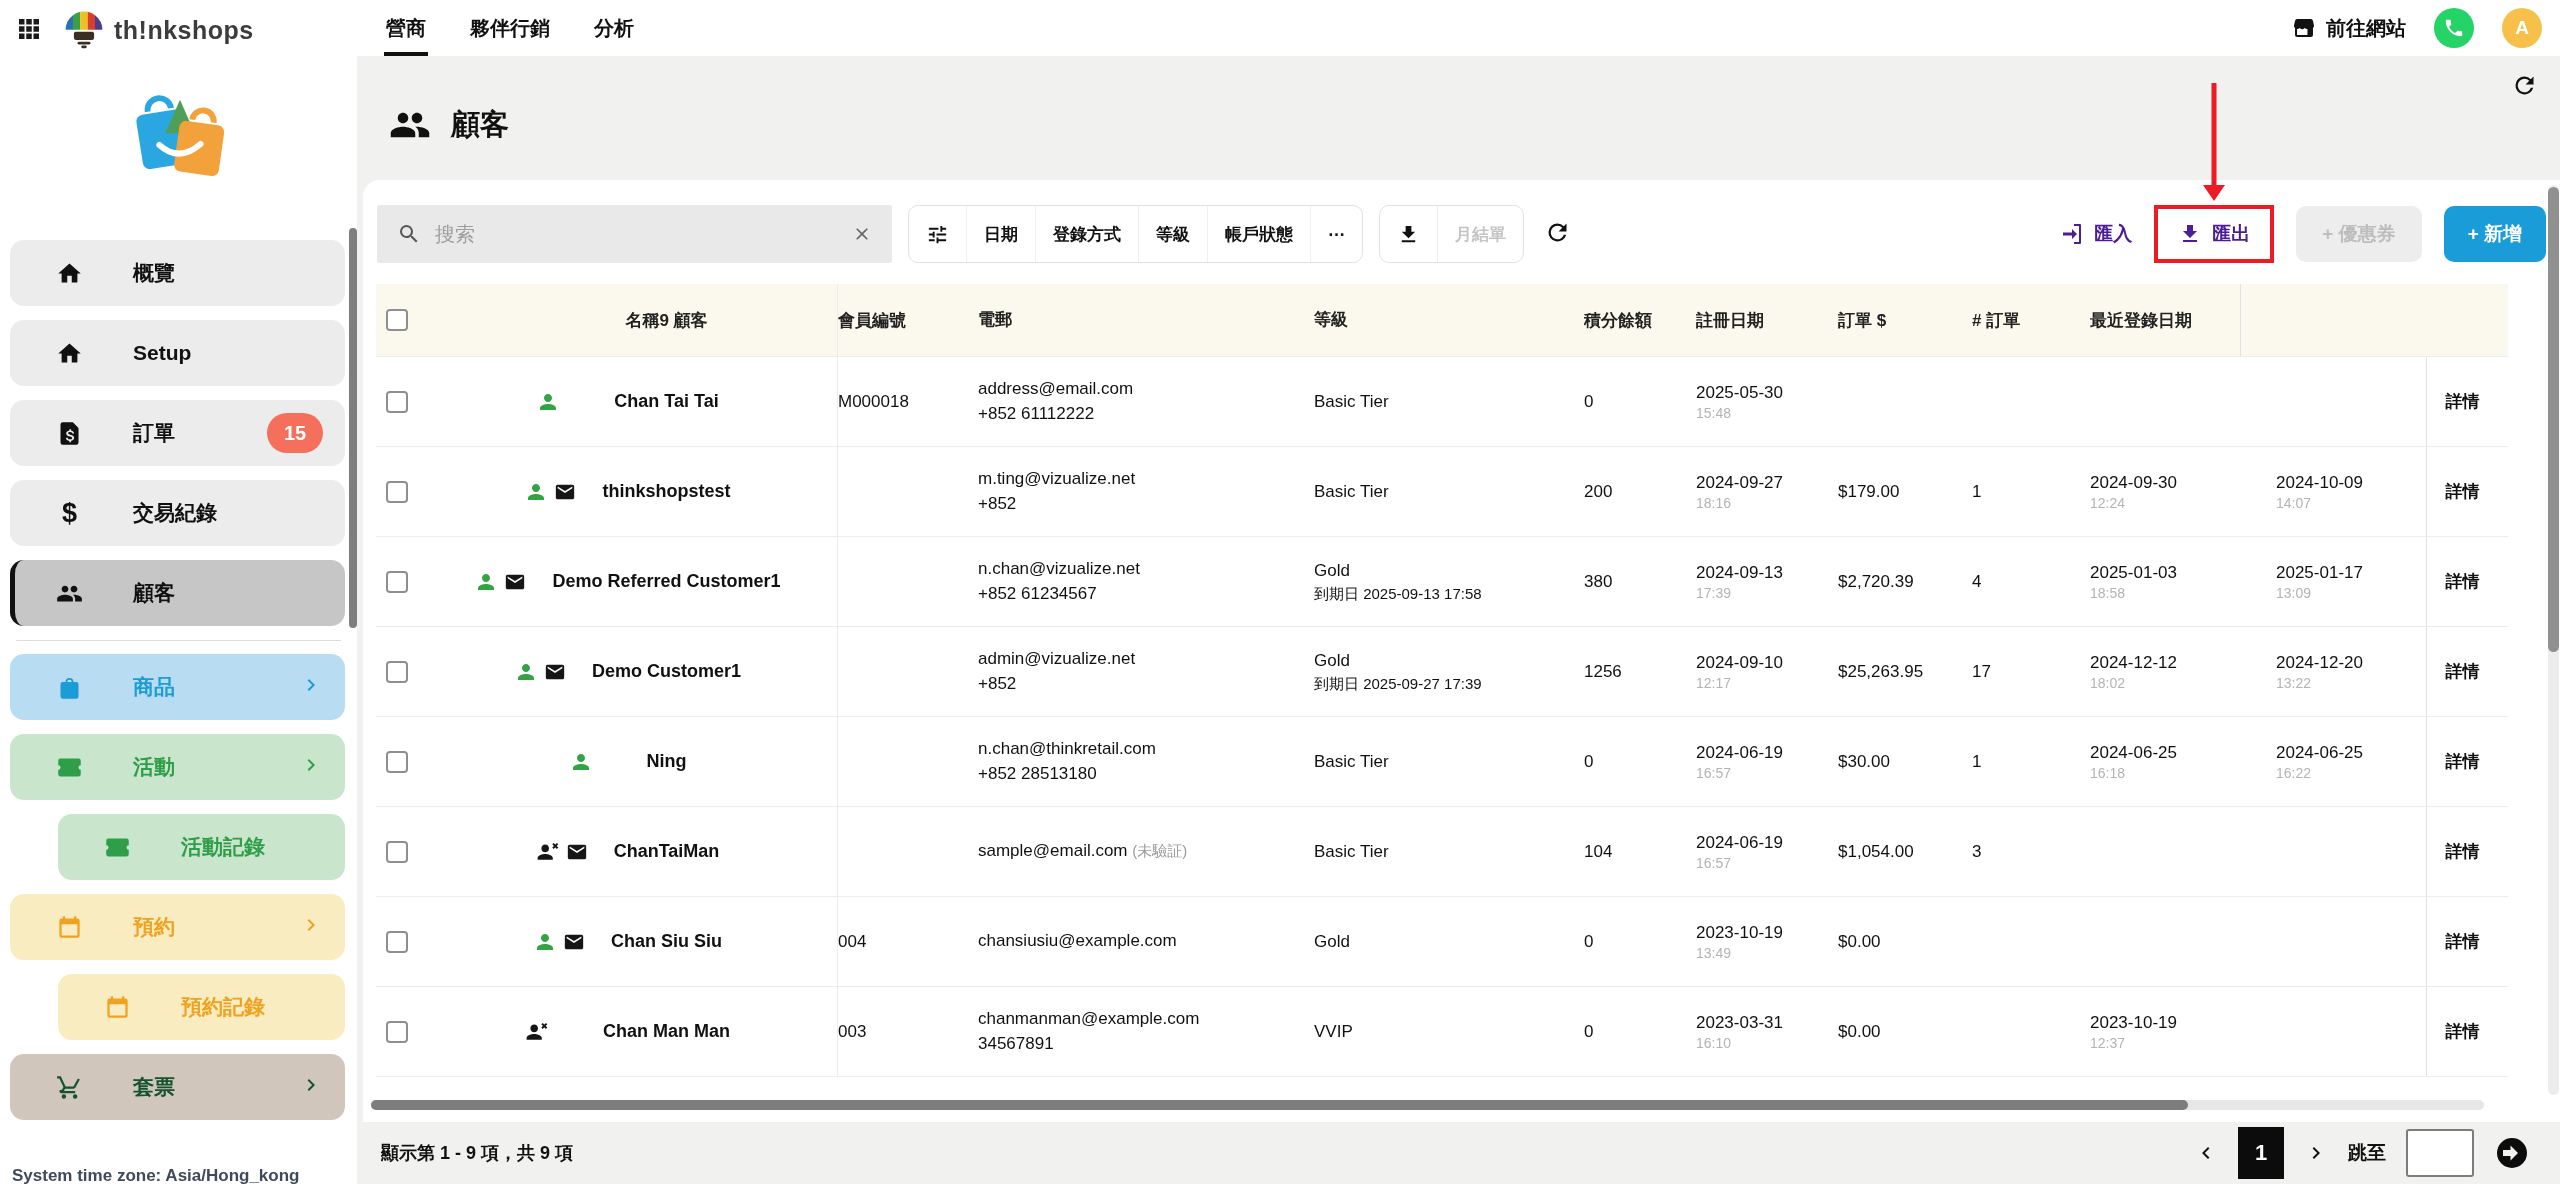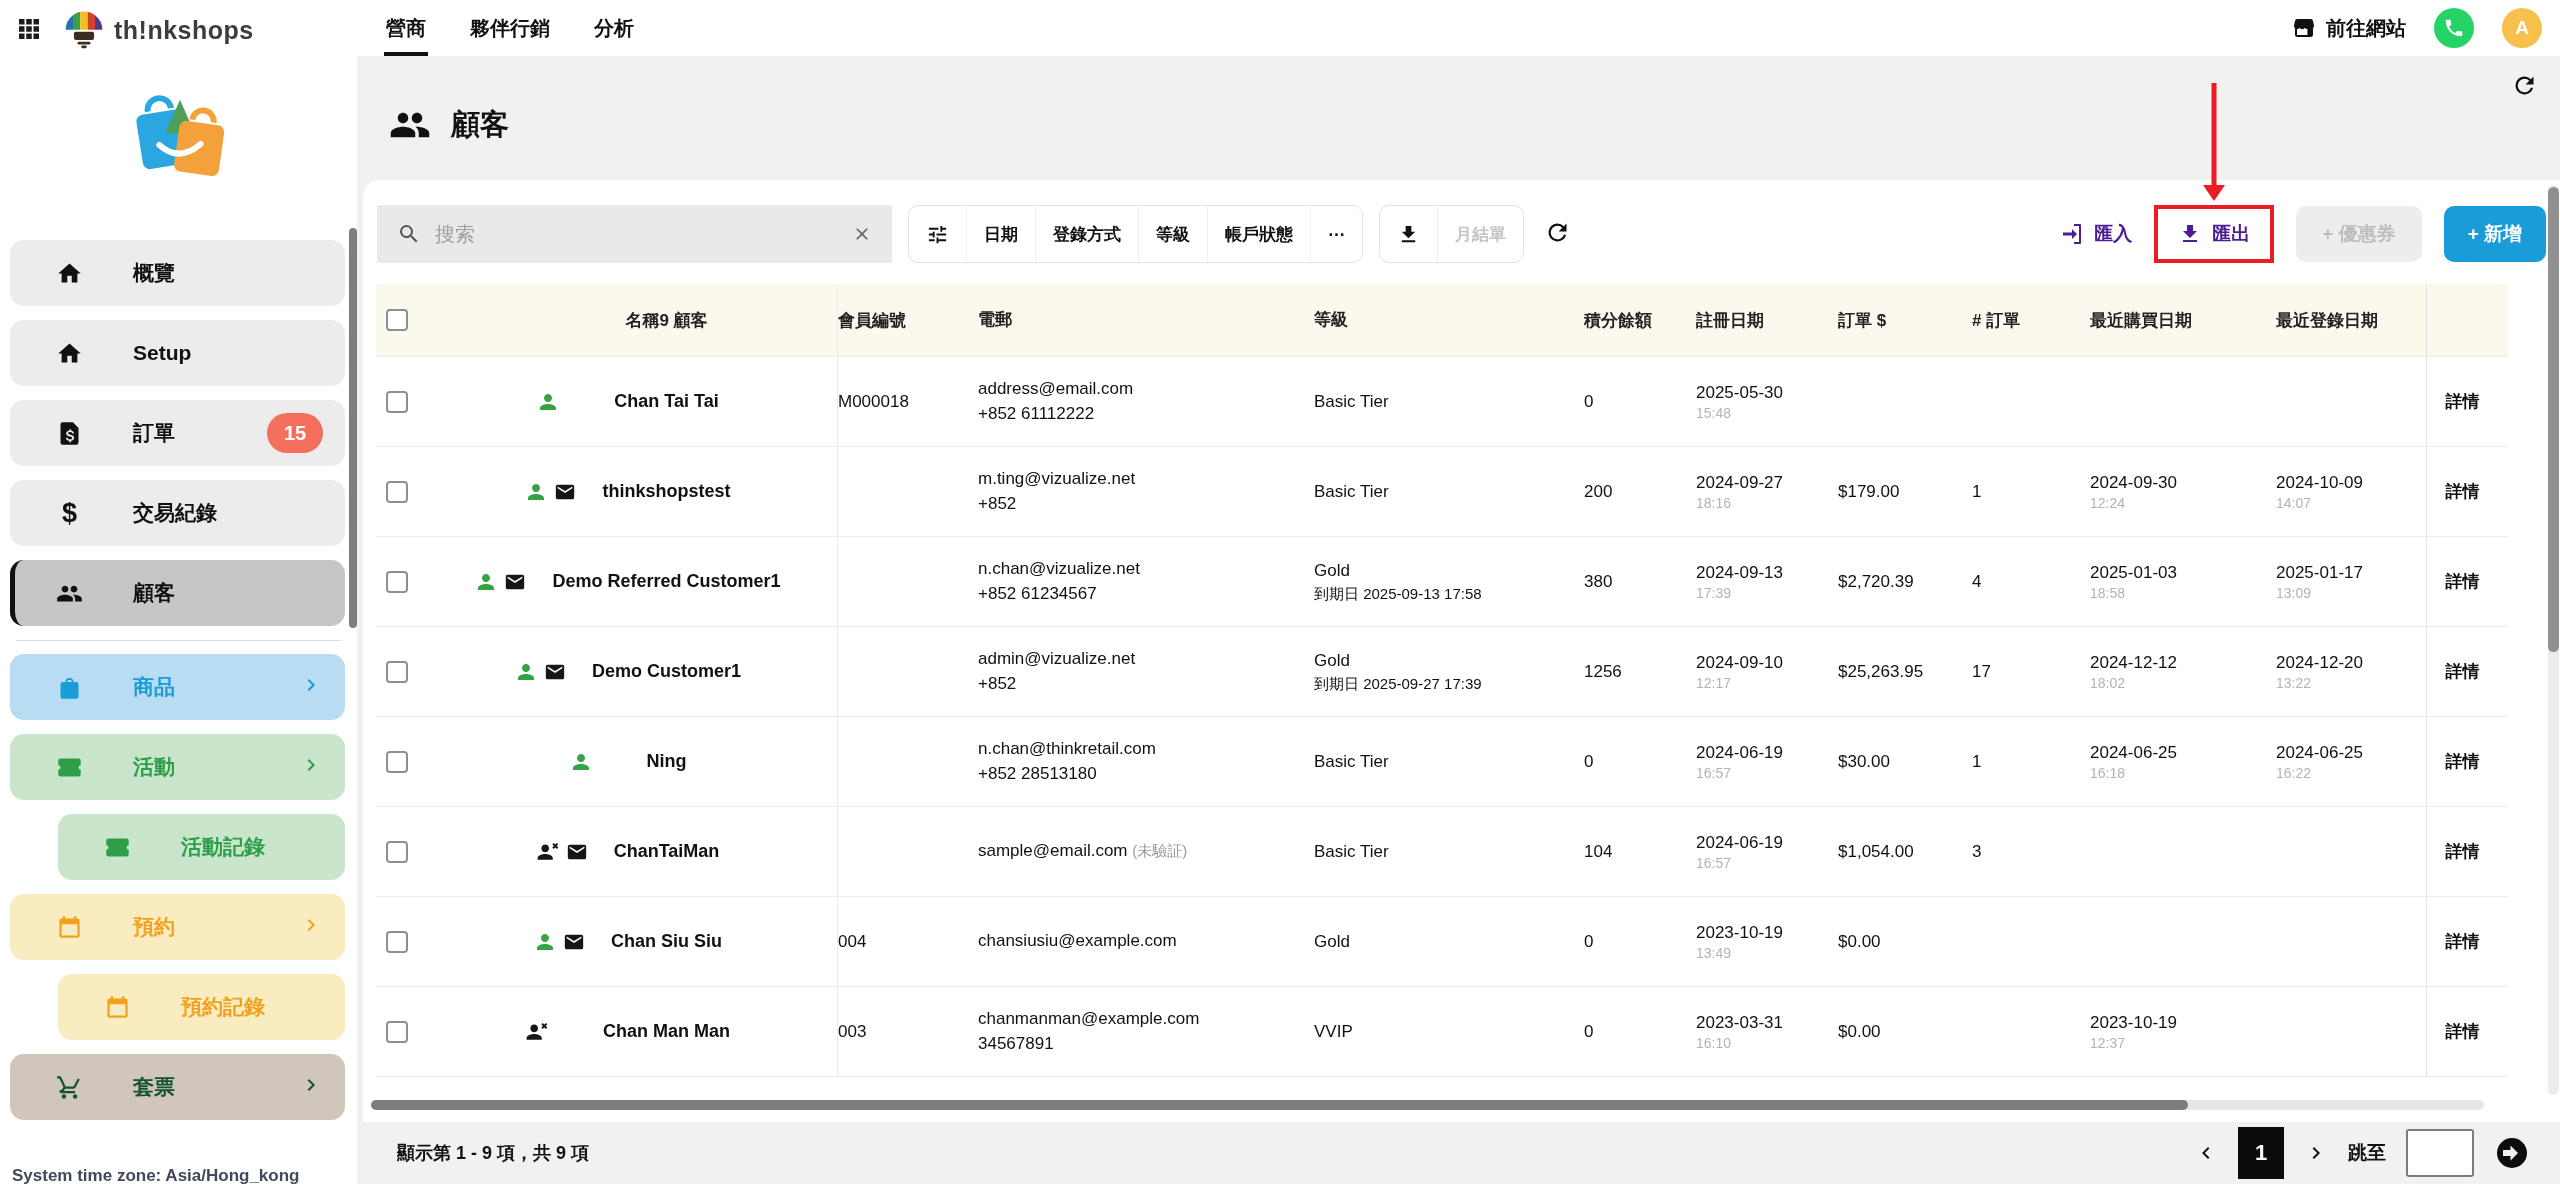--- a/index.html
+++ b/index.html
@@ -99,21 +99,21 @@
   .ic-dark{color:#161616;}
   .partial-row{width:2132px;height:8px;background:#fff;border-top:1px solid var(--line);}
 
   .hscroll{position:absolute;left:8px;right:76px;bottom:12px;height:10px;border-radius:6px;background:#e7e7e7;}
   .hthumb{width:86%;height:10px;background:#7d7d7d;border-radius:6px;cursor:grab;}
 
   .vscroll{position:absolute;right:1px;top:129px;width:11px;height:910px;background:#ececec;border-radius:6px;}
   .vthumb{width:11px;height:465px;background:#909090;border-radius:6px;margin-top:2px;cursor:grab;}
 
   
-  .content-footer{position:absolute;left:0;right:0;bottom:0;height:62px;display:flex;align-items:center;padding:0 30px 0 40px;background:var(--gray-bg);}
+  .content-footer{position:absolute;left:0;right:0;bottom:0;height:62px;display:flex;align-items:center;padding:0 30px 0 24px;background:var(--gray-bg);}
   .summary{font-size:18px;font-weight:600;color:#111;}
   .pager{margin-left:auto;display:flex;align-items:center;gap:20px;color:#111;}
   .pchev{cursor:pointer;display:flex;}
   .pagebox{width:46px;height:52px;background:#0c0c0c;color:#fff;display:flex;align-items:center;justify-content:center;font-size:22px;font-weight:700;cursor:pointer;}
   .jump-label{font-size:19px;font-weight:700;}
   .jump-input{width:68px;height:48px;border:2px solid #7c7c7c;border-radius:3px;background:#fff;font-size:18px;padding:0 8px;outline:none;}
   .gobtn{color:#0c0c0c;display:flex;cursor:pointer;}
 </style>
 </head>
 <body>
@@ -348,21 +348,20 @@
               <span class="cb"></span>
             </div>
   <div class="cell c1"><span class="cicons"></span>名稱9 顧客</div>
   <div class="cell c2">會員編號</div>
   <div class="cell c3">電郵</div>
   <div class="cell c4">等級</div>
   <div class="cell c5">積分餘額</div>
   <div class="cell c6">註冊日期</div>
   <div class="cell c7">訂單 $</div>
   <div class="cell c8"># 訂單</div>
-  <div class="cell c9">最近購買日期</div>
   <div class="cell c10">最近登錄日期</div>
   <div class="cell c11"></div>
 </div>
           <div class="trow tr">
     <div class="cell c0">
               <span class="cb"></span>
             </div>
     <div class="cell c1">
               <span class="cicons">
                 <svg class="ic-green" width="24" height="24" viewBox="0 0 24 24">

